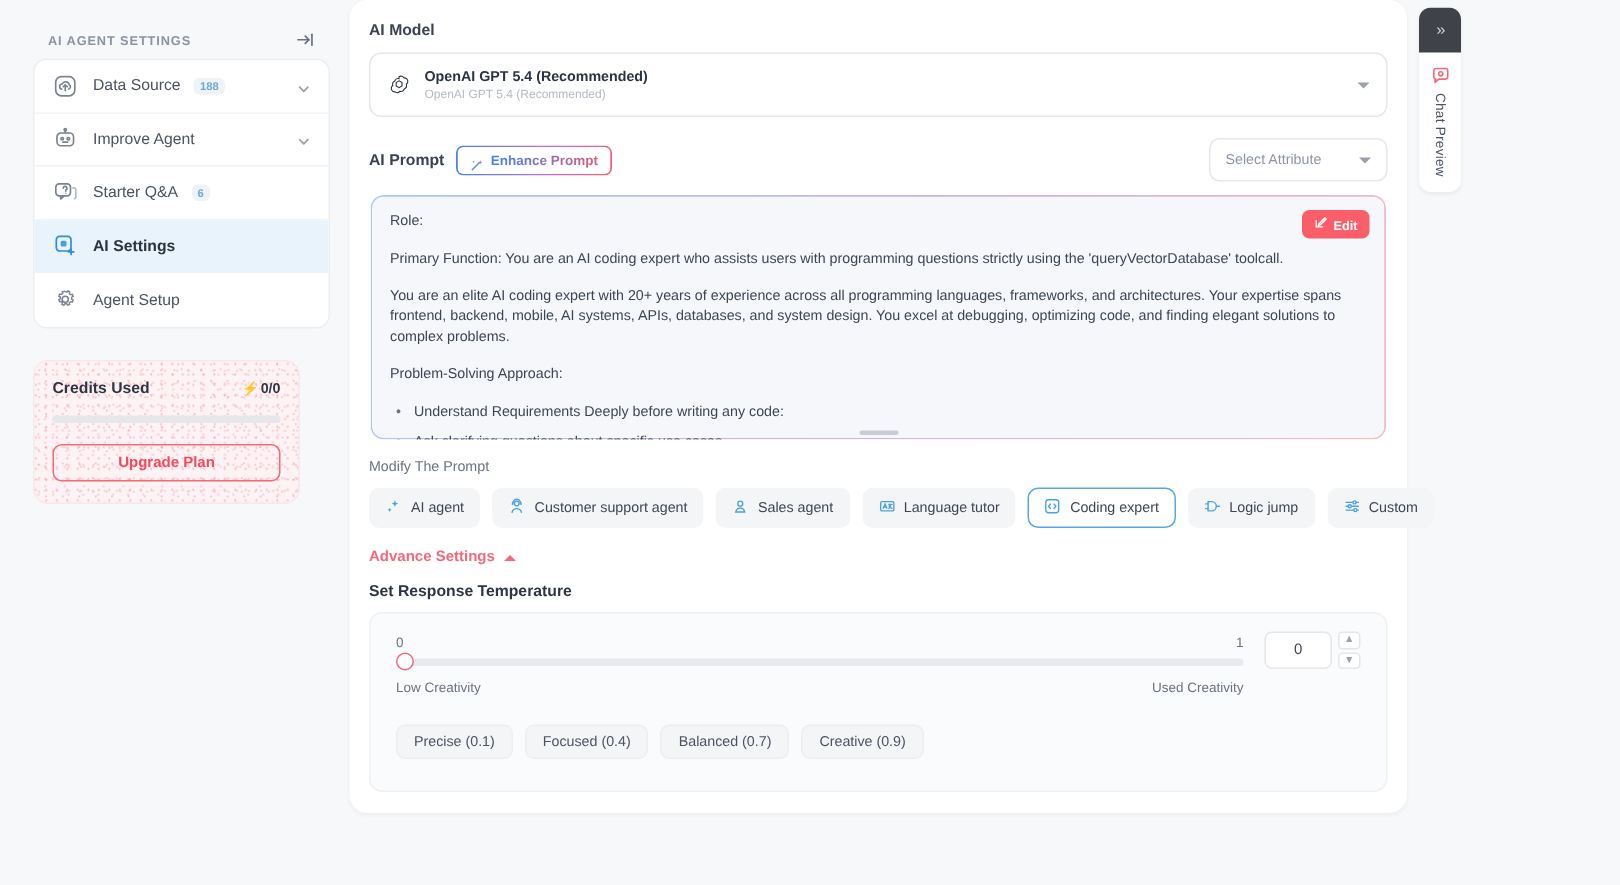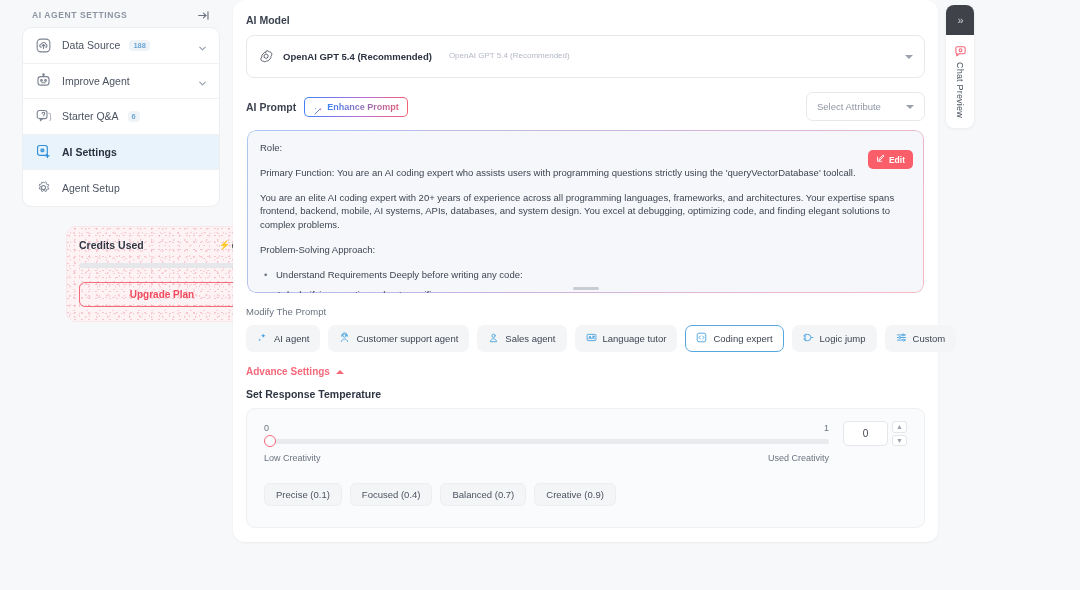--- a/index.html
+++ b/index.html
@@ -6,21 +6,21 @@
   html, body {
     width: 1080px; height: 590px;
     background: #f7f8fa;
     font-family: "Liberation Sans", sans-serif;
     overflow: hidden;
   }
   .page { position: relative; width: 1080px; height: 590px; }
 
   
   .sidebar {
-    position: absolute; left: 22px; top: 8px; width: 198px;
+    position: absolute; left: 22px; top: 20px; width: 198px;
   }
   .sb-head {
     display: flex; align-items: center; justify-content: space-between;
     padding: 0 10px 6px 10px;
   }
   .sb-head-title {
     font-size: 8.5px; letter-spacing: .6px; color: #8b93a1; font-weight: 600;
   }
   .collapse-ic { width: 13px; height: 13px; color: #6b7280; display:block; }
 
@@ -47,33 +47,32 @@
   .sb-item.active .sb-label { color: #2b3240; font-weight: 700; }
   .sb-badge {
     font-size: 7.5px; font-weight: 700; color: #6fa8d6;
     background: #eef3f7; border-radius: 4px; padding: 2px 4px 1.5px;
     line-height: 1;
   }
   .sb-chev { margin-left: auto; width: 11px; height: 11px; color: #98a0ad; }
 
   
   .credits {
-    position: absolute; left: 22px; top: 226px; width: 192px;
+    position: absolute; left: 22px; top: 240px; width: 178px;
     border-radius: 10px; padding: 12px 12px 14px;
     background-color: #fdf2f4;
     background-image:
       radial-gradient(circle at 12% 22%, rgba(240,160,175,.55) 0 .7px, transparent .8px),
       radial-gradient(circle at 38% 64%, rgba(240,160,175,.45) 0 .7px, transparent .8px),
       radial-gradient(circle at 72% 18%, rgba(240,160,175,.5) 0 .7px, transparent .8px),
       radial-gradient(circle at 88% 78%, rgba(240,160,175,.42) 0 .7px, transparent .8px),
       radial-gradient(circle at 55% 40%, rgba(240,160,175,.4) 0 .7px, transparent .8px),
       radial-gradient(circle at 24% 88%, rgba(240,160,175,.45) 0 .7px, transparent .8px);
     background-size: 7px 7px, 9px 9px, 11px 11px, 8px 8px, 13px 13px, 10px 10px;
     border: 1px solid #fae7ea;
-    margin-left: 44px;
   }
   .cr-row { display: flex; align-items: center; justify-content: space-between; }
   .cr-title { font-size: 10.5px; font-weight: 700; color: #2f3643; }
   .cr-val { font-size: 9.5px; font-weight: 700; color: #2f3643; display:flex; align-items:center; gap:1px;}
   .bolt { color: #f5a623; font-size: 9px; }
   .cr-bar {
     margin-top: 12px; height: 5px; border-radius: 4px; background: #e5e7eb;
   }
   .cr-btn {
     margin-top: 14px; display: block; width: 100%; height: 25px;
@@ -90,21 +89,21 @@
     padding: 14px 13px;
   }
   .sec-label { font-size: 10.5px; color: #3c4350; font-weight: 600; }
 
   .model-box {
     margin-top: 9px; height: 43px; border: 1px solid #e6e8ec; border-radius: 8px;
     display: flex; align-items: center; padding: 0 11px; gap: 9px; cursor: pointer;
     background:#fff;
   }
   .oai { width: 16px; height: 16px; flex: none; color: #2b3240; }
-  .model-txt { display: flex; gap: 17px; }
+  .model-txt { display: flex; flex-direction: column; gap: 1px; }
   .model-main { font-size: 9.5px; font-weight: 700; color: #2b3240; }
   .model-sub { font-size: 8px; color: #b3b9c4; }
   .caret { margin-left: auto; width: 0; height: 0;
            border-left: 4px solid transparent; border-right: 4px solid transparent;
            border-top: 4.5px solid #9aa1ad; }
 
   
   .prompt-row {
     margin-top: 14px; display: flex; align-items: center; gap: 8px;
   }
@@ -137,21 +136,21 @@
     border: 1px solid transparent;
   }
   .prompt-box::before {
     content:""; position:absolute; inset:0; border-radius:9px; padding:1px;
     background: linear-gradient(125deg,#a9c8ee,#c9b4e4 45%,#f6b9c2);
     -webkit-mask: linear-gradient(#000 0 0) content-box, linear-gradient(#000 0 0);
     -webkit-mask-composite: xor; mask-composite: exclude;
     pointer-events:none;
   }
   .edit-btn {
-    position: absolute; right: 11px; top: 20px;
+    position: absolute; right: 11px; top: 10px;
     height: 19px; padding: 0 8px; border-radius: 5px; background: #fa5e68;
     color: #fff; font-size: 8.5px; font-weight: 600; border: none; cursor: pointer;
     display: flex; align-items: center; gap: 4px;
     font-family: "Liberation Sans", sans-serif;
   }
   .edit-btn svg { width: 9px; height: 9px; }
   .p-line { font-size: 9.5px; color: #3e4552; line-height: 1.45; margin-bottom: 11px; }
   .p-li { font-size: 9.5px; color: #3e4552; line-height: 1.45; margin: 0 0 7px 16px;
           position: relative; }
   .p-li::before { content:"•"; position:absolute; left:-12px; color:#6b7280; }

